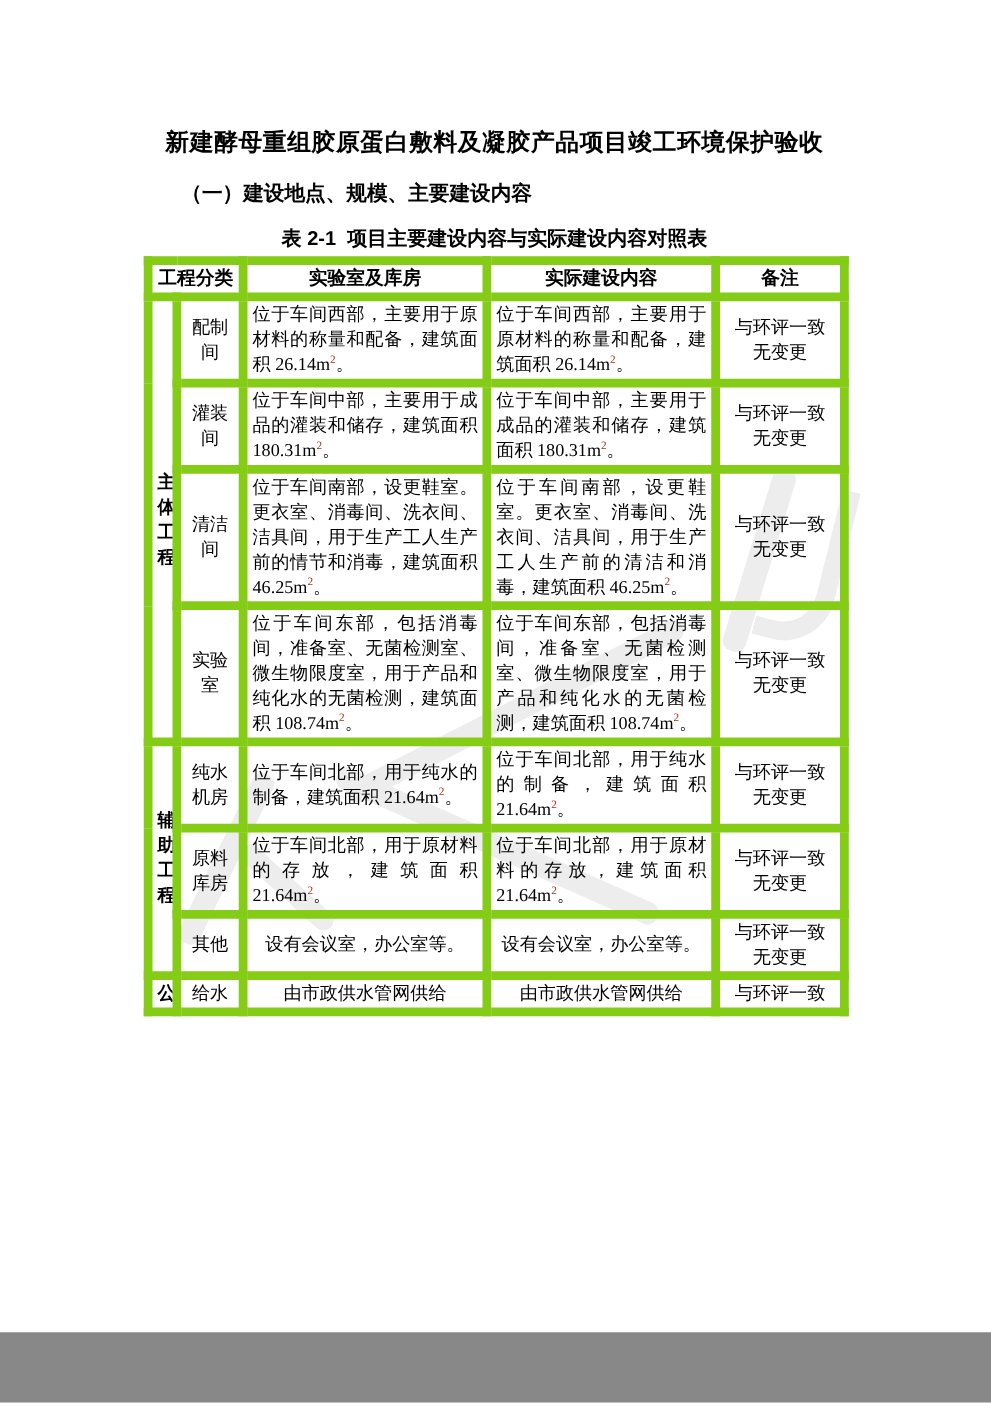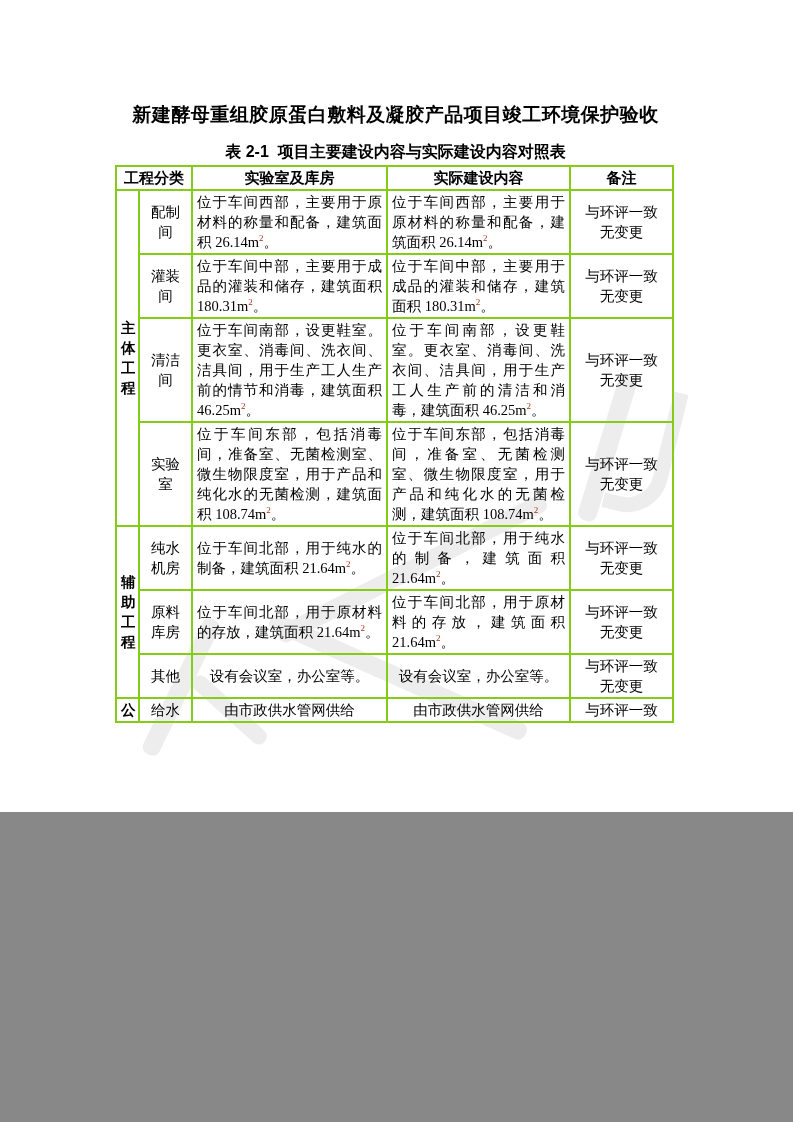--- a/index.html
+++ b/index.html
@@ -1,20 +1,20 @@
 <!DOCTYPE html>
 <html><head>
 <meta charset="utf-8">
 <style>
   * { margin: 0; padding: 0; box-sizing: border-box; }
   html, body { background: #888; }
   .page {
     position: relative;
     width: 793px;
-    height: 812px;
+    height: 1066px;
     margin: 0 auto;
     background: #ffffff;
     overflow: hidden;
     font-family: "Liberation Serif", "DejaVu Serif", serif;
     color: #000;
     padding: 101px 117px 0 115px;
   }
   
   .watermark { position: absolute; inset: 0; z-index: 0; opacity: 0.55; pointer-events: none; }
   .wm-stroke { position: absolute; background: #dfdfdf; border-radius: 8px; }
@@ -44,21 +44,21 @@
     text-align: center; font-size: 16px; line-height: 21px;
     margin-top: 11px; margin-bottom: 3px; white-space: pre;
   }
 
   
   table.cmp {
     border-collapse: collapse; table-layout: fixed; width: 557px;
     background: transparent;
   }
   table.cmp th, table.cmp td {
-    border: 2px solid #84cc16; vertical-align: middle;
+    border: 7px solid #84cc16; vertical-align: middle;
     font-size: 14.5px; line-height: 20px; padding: 1px 4px;
     overflow: hidden;
   }
   table.cmp th {
     font-family: "Liberation Sans", "DejaVu Sans", sans-serif;
     font-weight: bold; font-size: 15px; text-align: center;
     position: relative;
   }
   td.group-cell {
     font-family: "Liberation Sans", "DejaVu Sans", sans-serif; font-weight: bold;
@@ -81,20 +81,21 @@
     <div class="wm-stroke wm-s3"></div>
     <div class="wm-stroke wm-s4"></div>
     <div class="wm-stroke wm-s5"></div>
     <div class="wm-stroke wm-s6"></div>
   </div>
 
   <div class="content">
     <h1 class="doc-title hei">新建酵母重组胶原蛋白敷料及凝胶产品项目竣工环境保护验收</h1>
 
 
+    <h3 class="h-sub hei">（一）建设地点、规模、主要建设内容</h3>
 
 
     <div class="tbl-caption hei">表 2-1  项目主要建设内容与实际建设内容对照表</div>
 
     <table class="cmp">
       <colgroup>
         <col style="width:23px">
           <col style="width:53px">
           <col style="width:195px">
           <col style="width:183px">

